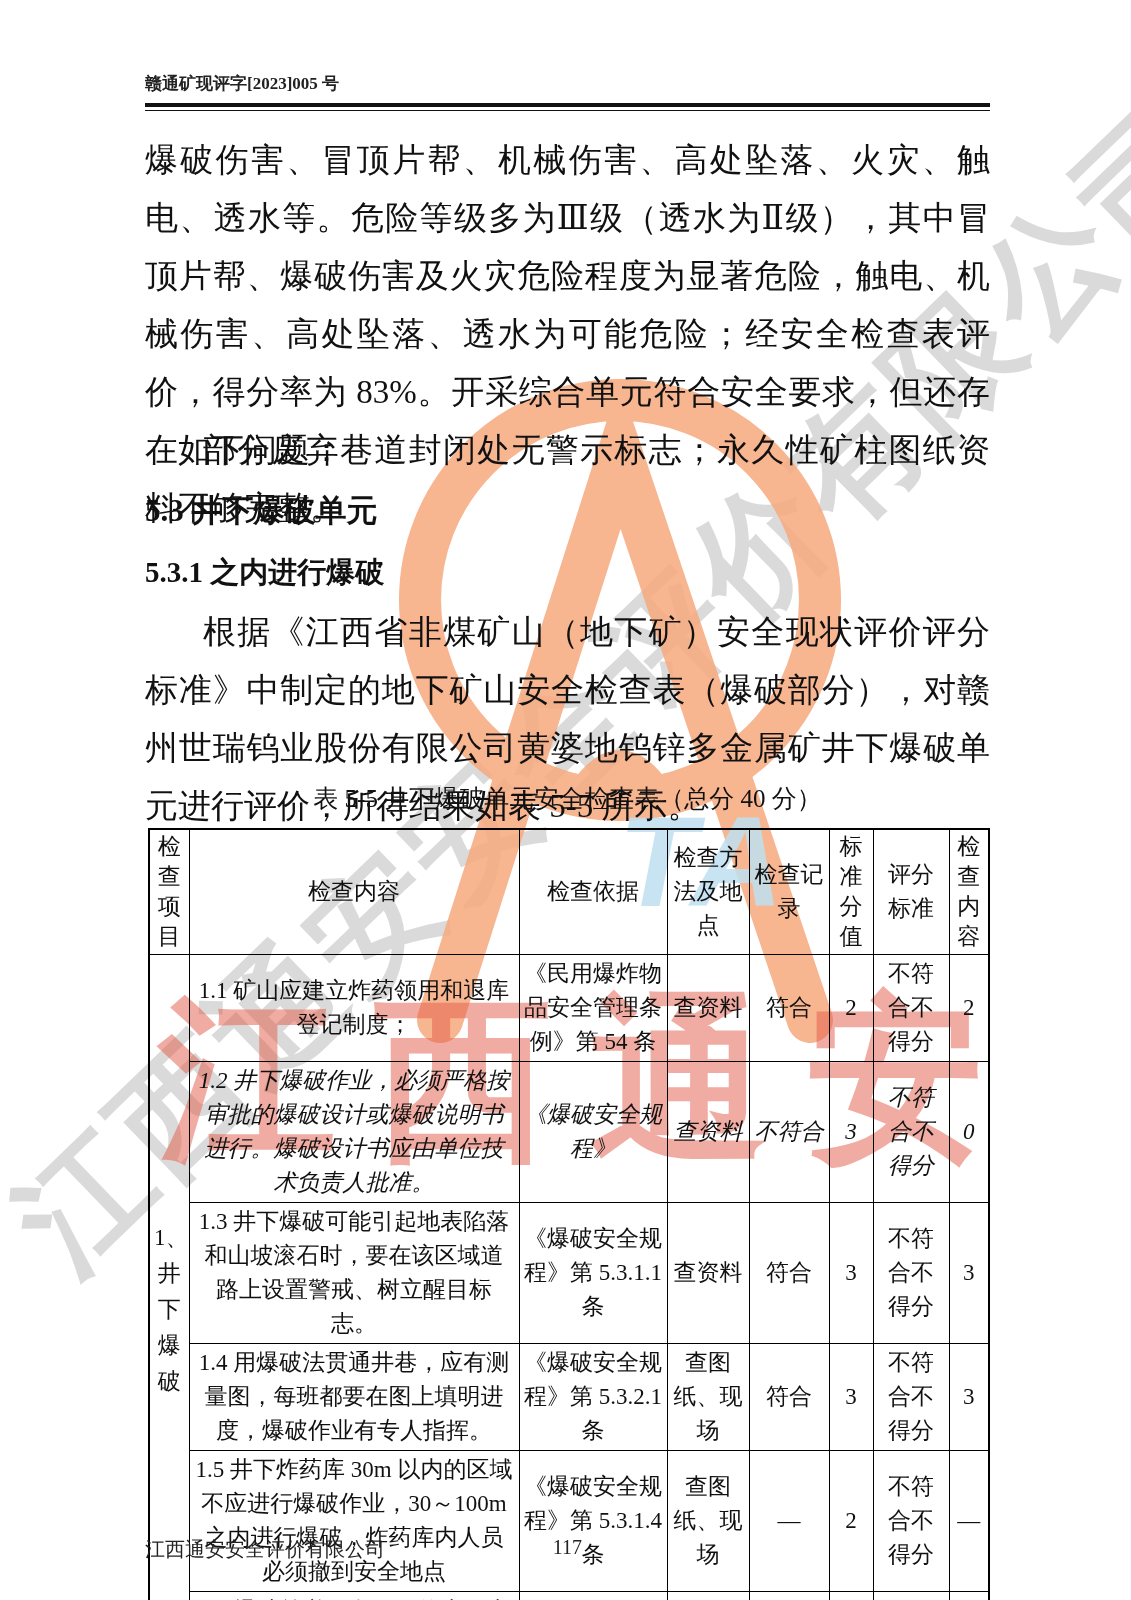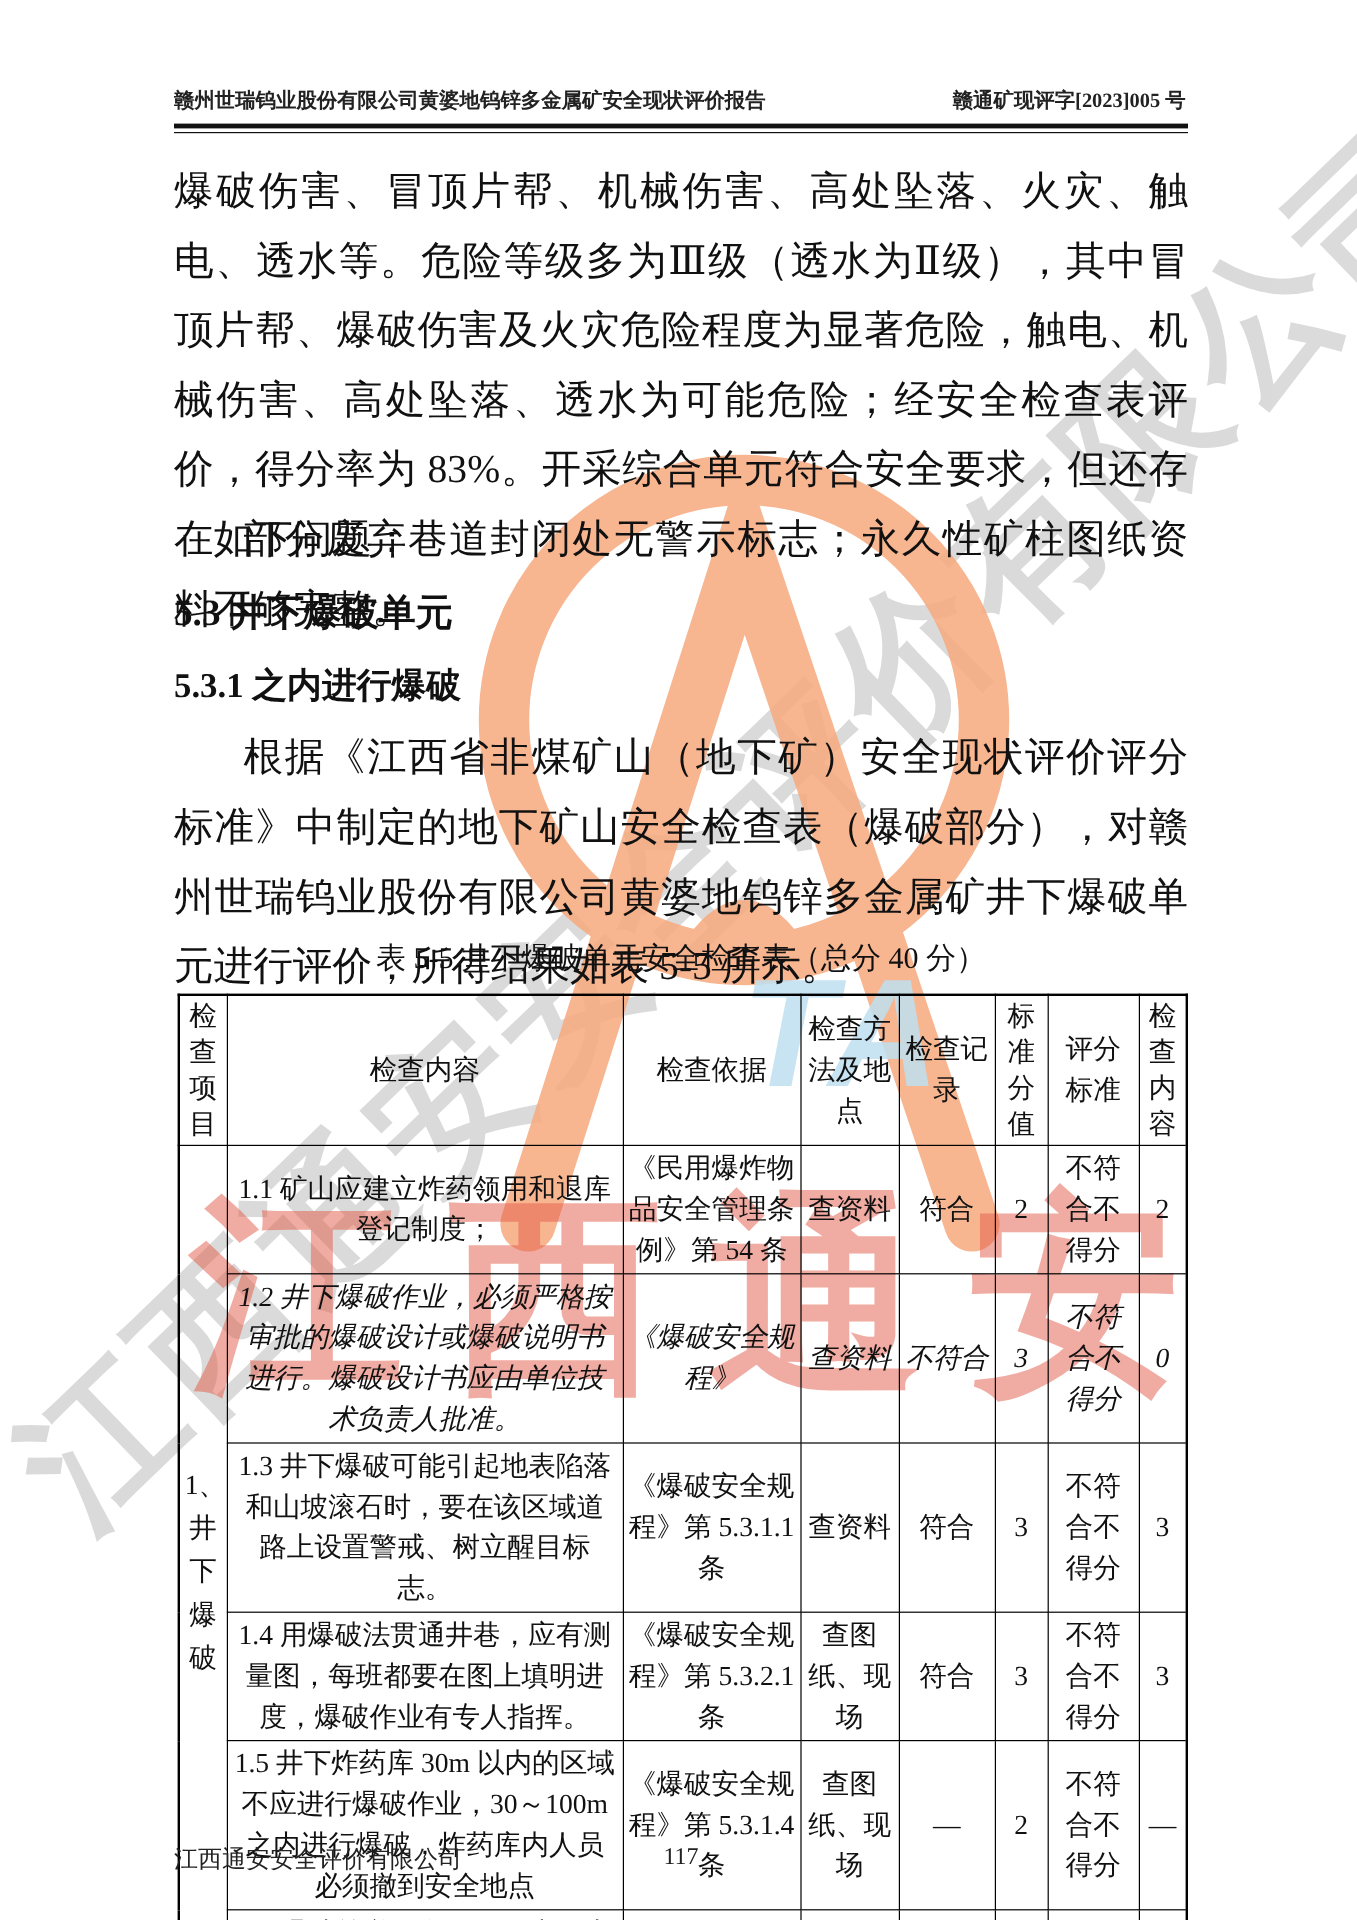--- a/index.html
+++ b/index.html
@@ -111,21 +111,20 @@
     <path d="M 255 430 Q 290 380 325 430" fill="none" stroke="#f6ab81" stroke-width="30" stroke-linecap="round"></path>
   </svg>
 
   <div class="wm wm-ta">TA</div>
 
   <div class="wm wm-red">江西通安</div>
 
   <div class="content">
 
     <div class="pagehead">
-      <span>赣州世瑞钨业股份有限公司黄婆地钨锌多金属矿安全现状评价报告</span>
       <span>赣通矿现评字[2023]005 号</span>
     </div>
     <div class="headrule"></div>
 
     <div class="body-text p1">爆破伤害、冒顶片帮、机械伤害、高处坠落、火灾、触电、透水等。危险等级多为Ⅲ级（透水为Ⅱ级），其中冒顶片帮、爆破伤害及火灾危险程度为显著危险，触电、机械伤害、高处坠落、透水为可能危险；经安全检查表评价，得分率为 83%。开采综合单元符合安全要求，但还存在如下问题：</div>
     <div class="body-text p2">部分废弃巷道封闭处无警示标志；永久性矿柱图纸资料不够完整。</div>
     <div class="body-text h1">5.3 井下爆破单元</div>
     <div class="body-text h2">5.3.1 之内进行爆破</div>
     <div class="body-text p3">根据《江西省非煤矿山（地下矿）安全现状评价评分标准》中制定的地下矿山安全检查表（爆破部分），对赣州世瑞钨业股份有限公司黄婆地钨锌多金属矿井下爆破单元进行评价，所得结果如表 5-5 所示。</div>
 

